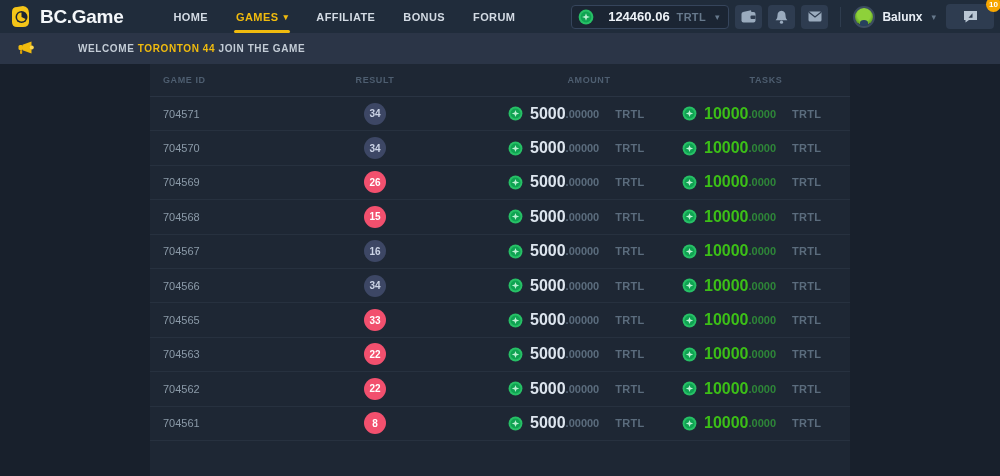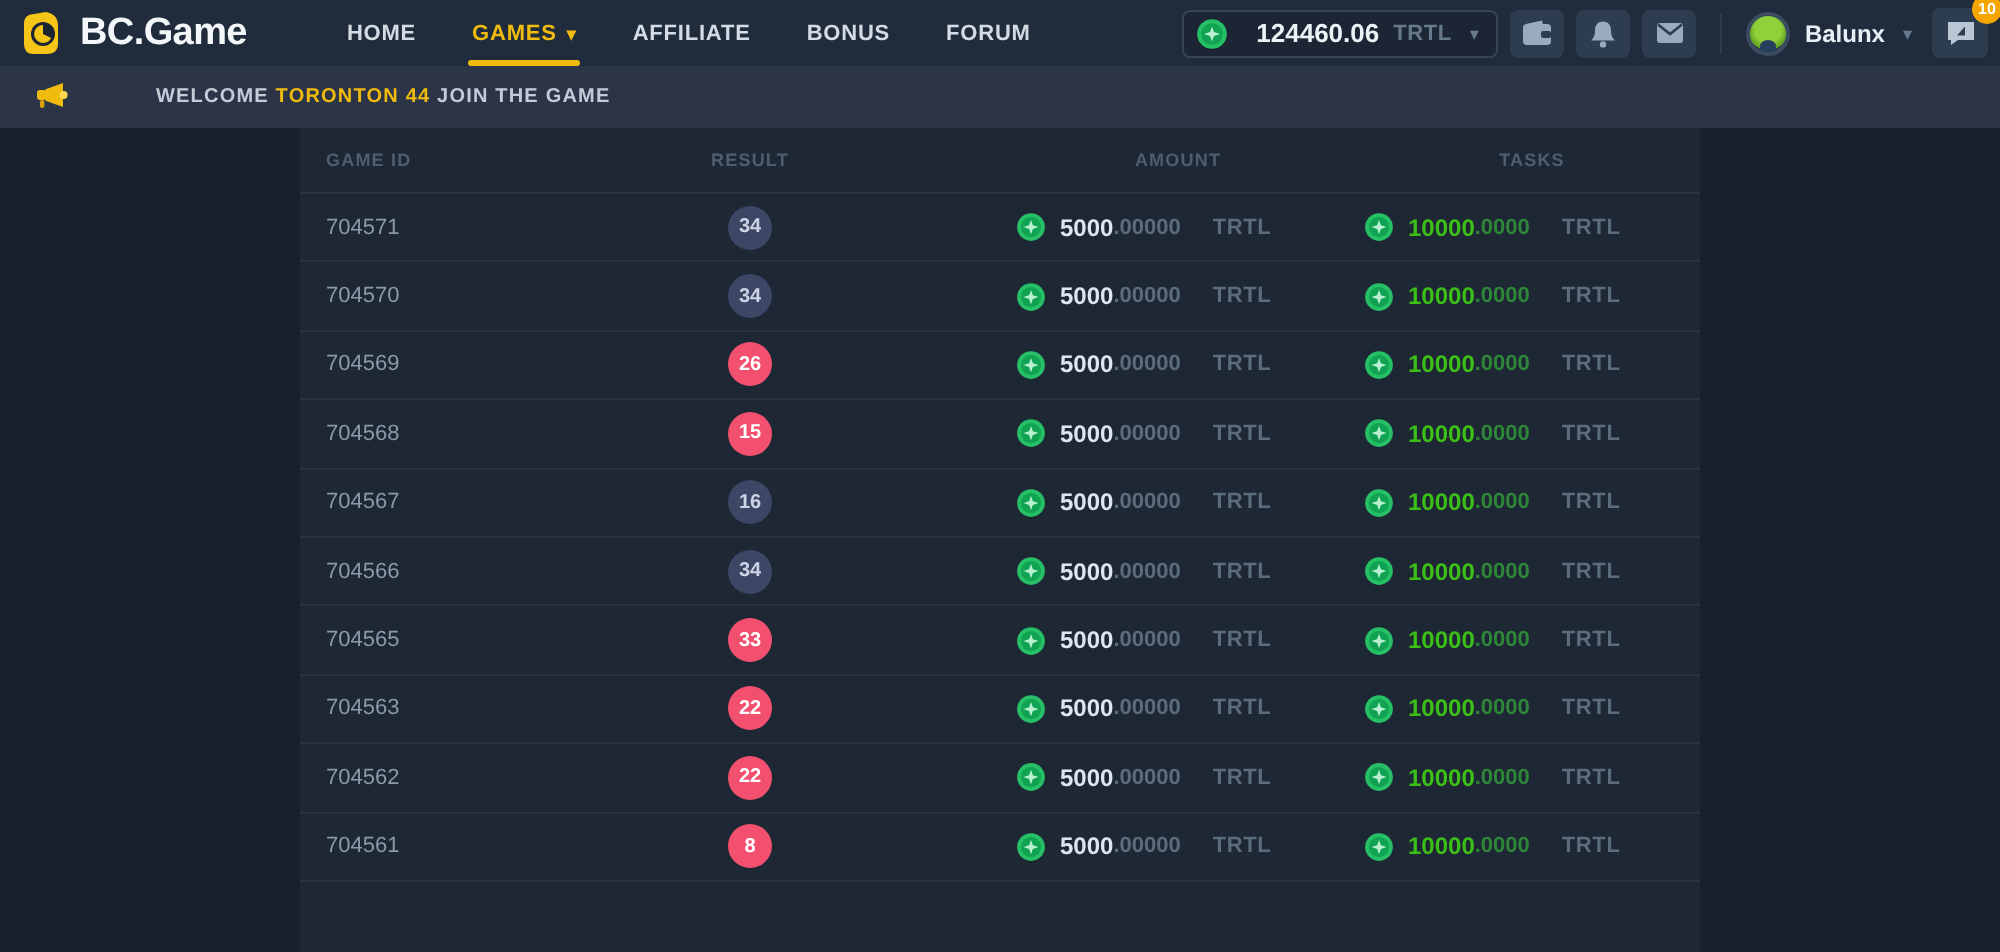--- a/index.html
+++ b/index.html
@@ -52,21 +52,21 @@
     width:22px; height:22px; border-radius:50%;
     background:radial-gradient(circle at 50% 38%, #8ed13a 0 45%, #5f9e23 70%, #2c3a4a 72%);
     border:2px solid #3c4c60; position:relative; overflow:hidden;
   }
   .avatar::after {
     content:""; position:absolute; left:5px; bottom:0; width:8px; height:6px;
     border-radius:50% 50% 0 0; background:#27405e;
   }
   .user-name { font-size:12px; font-weight:bold; color:#e8eef5; }
   .chat-btn {
-    position:relative; width:28px; height:25px; border-radius:4px;
+    position:relative; width:48px; height:25px; border-radius:4px;
     background:#2e3c50; display:flex; align-items:center; justify-content:center;
     color:#b9c6d4; cursor:pointer; margin-left:4px;
   }
   .chat-badge {
     position:absolute; top:-7px; right:-7px; min-width:15px; height:15px;
     border-radius:8px; background:#f7a600; color:#fff; font-size:8px; font-weight:bold;
     display:flex; align-items:center; justify-content:center; padding:0 3px;
   }
 
   
@@ -110,21 +110,21 @@
   .badge {
     width:22px; height:22px; border-radius:50%;
     display:flex; align-items:center; justify-content:center;
     font-size:10px; font-weight:bold;
   }
   .badge.navy { background:#3d4765; color:#ccd4e6; }
   .badge.red  { background:#f2506e; color:#ffffff; }
   .cell-money { display:flex; align-items:center; padding-left:68px; }
   .cell-money.profit { padding-left:12px; }
   .coin { margin-right:7px; display:flex; }
-  .m-int { font-size:12px; font-weight:bold; }
+  .m-int { font-size:16px; font-weight:bold; }
   .m-dec { font-size:11px; font-weight:bold; }
   .amount .m-int { color:#dde5ee; }
   .amount .m-dec { color:#5b6c7d; }
   .profit .m-int { color:#3cbf17; }
   .profit .m-dec { color:#2e8638; }
   .m-cur { font-size:11px; font-weight:bold; color:#5b6c7d; margin-left:16px; letter-spacing:0.3px; }
 </style>
 </head>
 <body>
 

